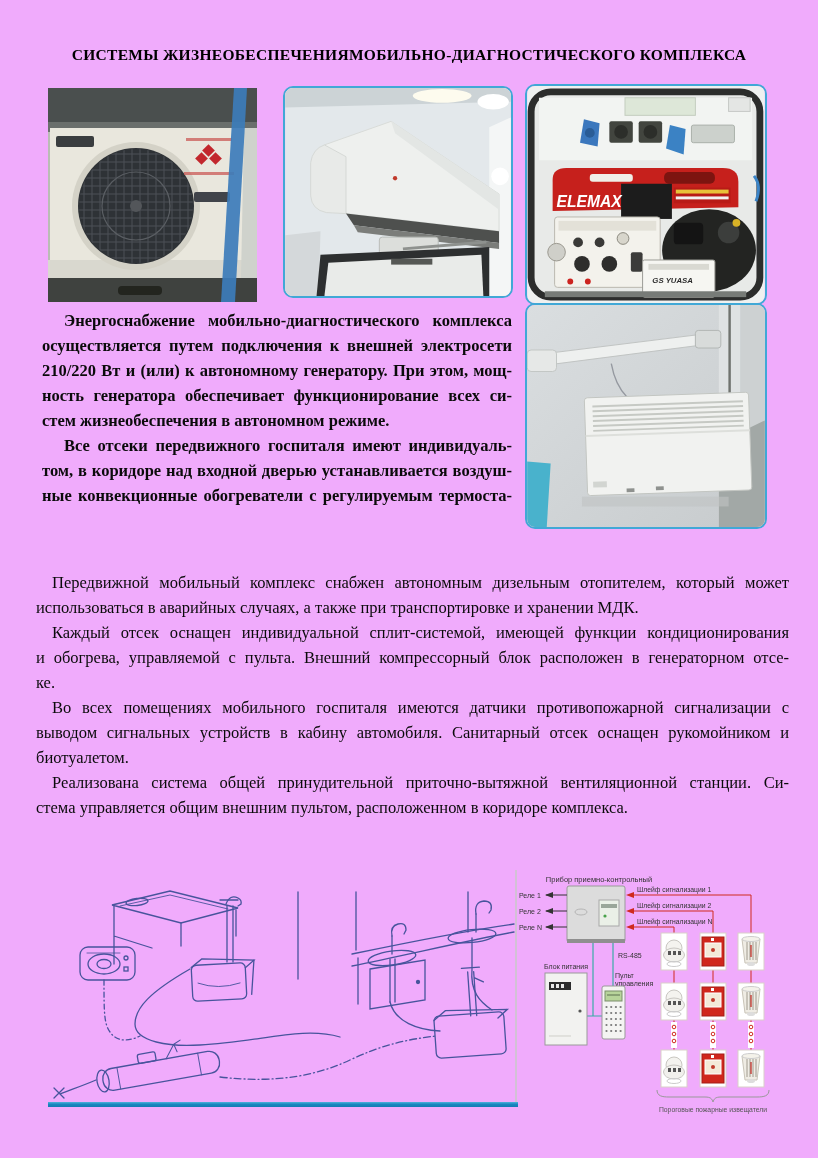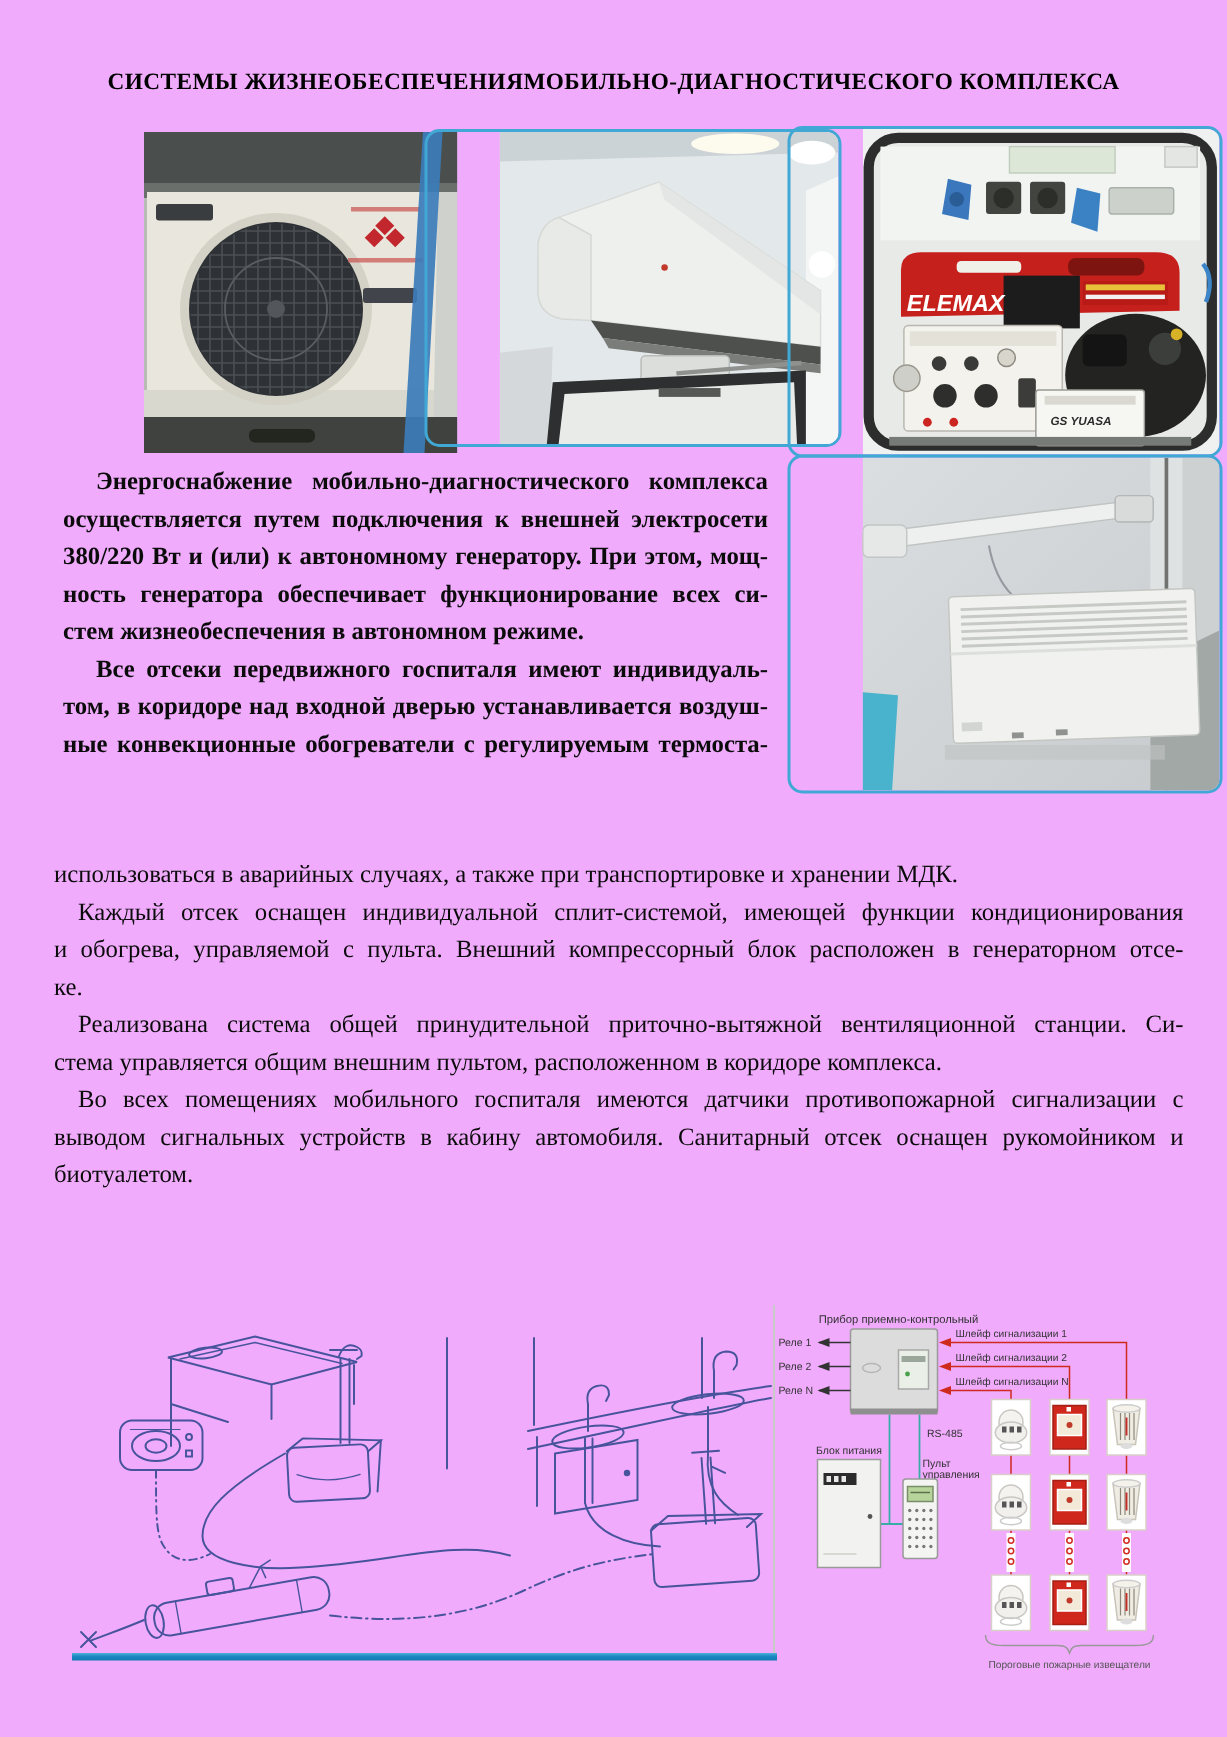--- a/index.html
+++ b/index.html
@@ -2,21 +2,21 @@
 <html><head>
 <meta charset="utf-8">
 <style>
   html,body{margin:0;padding:0;background:#ffffff;}
   #page{position:relative;width:818px;height:1158px;background:#f0abfc;overflow:hidden;
         font-family:"Liberation Serif","DejaVu Serif",serif;color:#111;}
   
   #title{position:absolute;top:46px;left:0;width:818px;text-align:center;
          font-size:15.5px;font-weight:bold;letter-spacing:.3px;color:#000;}
   
-  .photo{position:absolute;overflow:hidden;padding-left:48px;}
+  .photo{position:absolute;overflow:hidden;}
   .bordered{border:2.5px solid #41a8d6;border-radius:10px;}
   .photo svg{display:block;width:100%;height:100%;}
   
   .textblock{position:absolute;font-size:16.5px;color:#0b0b0b;}
   .tline{height:25px;line-height:25px;text-align:justify;text-align-last:justify;white-space:nowrap;}
   .tline.last{text-align-last:left;}
   .tline.first{text-indent:22px;}
   .wide .tline.first{text-indent:16px;}
   
   #water-diagram{position:absolute;left:40px;top:874px;width:475px;height:232px;}
@@ -179,21 +179,21 @@
       </g>
       <path d="M232,92 q8,10 2,26" stroke="#3c85c8" stroke-width="3" fill="none"></path>
       <rect x="18" y="210" width="206" height="6" fill="#777b77"></rect>
     </svg>
   </div>
 
   <div class="textblock" style="left:42px;top:308px;width:470px;font-weight:bold;">
     <div>
         <div class="tline first">Энергоснабжение мобильно-диагностического комплекса</div>
         <div class="tline">осуществляется путем подключения к внешней электросети</div>
-        <div class="tline">380/220 Вт и (или) к автономному генератору. При этом, мощ-</div>
+        <div class="tline">210/220 Вт и (или) к автономному генератору. При этом, мощ-</div>
         <div class="tline">ность генератора обеспечивает функционирование всех си-</div>
         <div class="tline last">стем жизнеобеспечения в автономном режиме.</div>
       </div>
     <div>
         <div class="tline first">Все отсеки передвижного госпиталя имеют индивидуаль-</div>
         <div class="tline">том, в коридоре над входной дверью устанавливается воздуш-</div>
         <div class="tline">ные конвекционные обогреватели с регулируемым термоста-</div>
       </div>
   </div>
 
@@ -231,35 +231,36 @@
         <rect x="66" y="178" width="14" height="6" fill="#d2d5d1"></rect>
         <rect x="100" y="186" width="8" height="4" fill="#8f928f"></rect>
           <rect x="130" y="185" width="8" height="4" fill="#8f928f"></rect>
       </g>
       <polygon points="0,160 24,162 20,227 0,227" fill="#49b2cc"></polygon>
     </svg>
   </div>
 
   <div class="textblock wide" style="left:36px;top:570px;width:753px;">
     <div>
+        <div class="tline first">Передвижной мобильный комплекс снабжен автономным дизельным отопителем, который может</div>
         <div class="tline last">использоваться в аварийных случаях, а также при транспортировке и хранении МДК.</div>
       </div>
     <div>
         <div class="tline first">Каждый отсек оснащен индивидуальной сплит-системой, имеющей функции кондиционирования</div>
         <div class="tline">и обогрева, управляемой с пульта. Внешний компрессорный блок расположен в генераторном отсе-</div>
         <div class="tline last">ке.</div>
       </div>
     <div>
-        <div class="tline first">Реализована система общей принудительной приточно-вытяжной вентиляционной станции. Си-</div>
-        <div class="tline last">стема управляется общим внешним пультом, расположенном в коридоре комплекса.</div>
-      </div>
-    <div>
         <div class="tline first">Во всех помещениях мобильного госпиталя имеются датчики противопожарной сигнализации с</div>
         <div class="tline">выводом сигнальных устройств в кабину автомобиля. Санитарный отсек оснащен рукомойником и</div>
         <div class="tline last">биотуалетом.</div>
+      </div>
+    <div>
+        <div class="tline first">Реализована система общей принудительной приточно-вытяжной вентиляционной станции. Си-</div>
+        <div class="tline last">стема управляется общим внешним пультом, расположенном в коридоре комплекса.</div>
       </div>
   </div>
 
   <div id="water-diagram">
     <svg viewBox="0 0 475 232" style="position:absolute;left:0;top:0;width:475px;height:232px;" fill="none" stroke="#47549c" stroke-width="1.3" stroke-linecap="round">
 
       <g>
         <path d="M72,31 L130,17 L198,34 L141,49 Z"></path>
         <path d="M80,32 L130,21 L188,35" stroke-width="0.9"></path>
         <ellipse cx="97" cy="28" rx="11" ry="3.5" transform="rotate(-6 97 28)"></ellipse>

